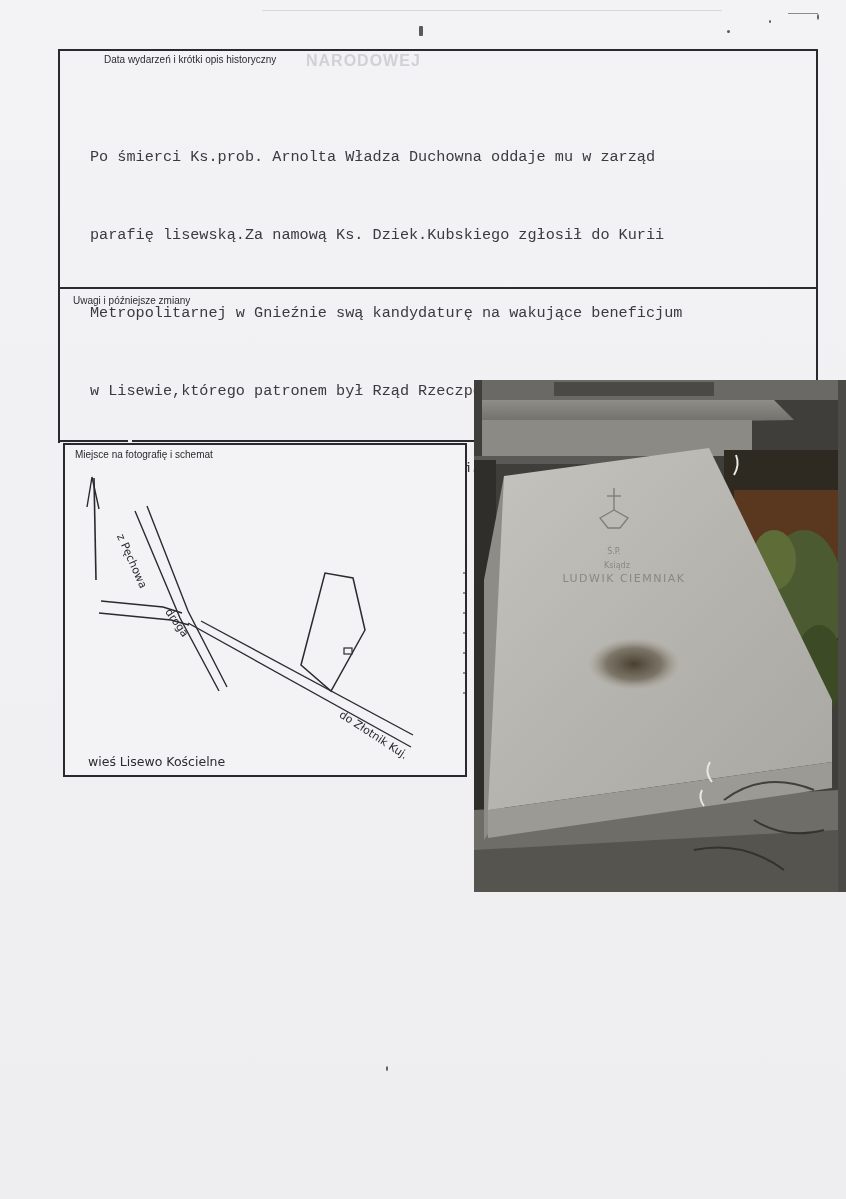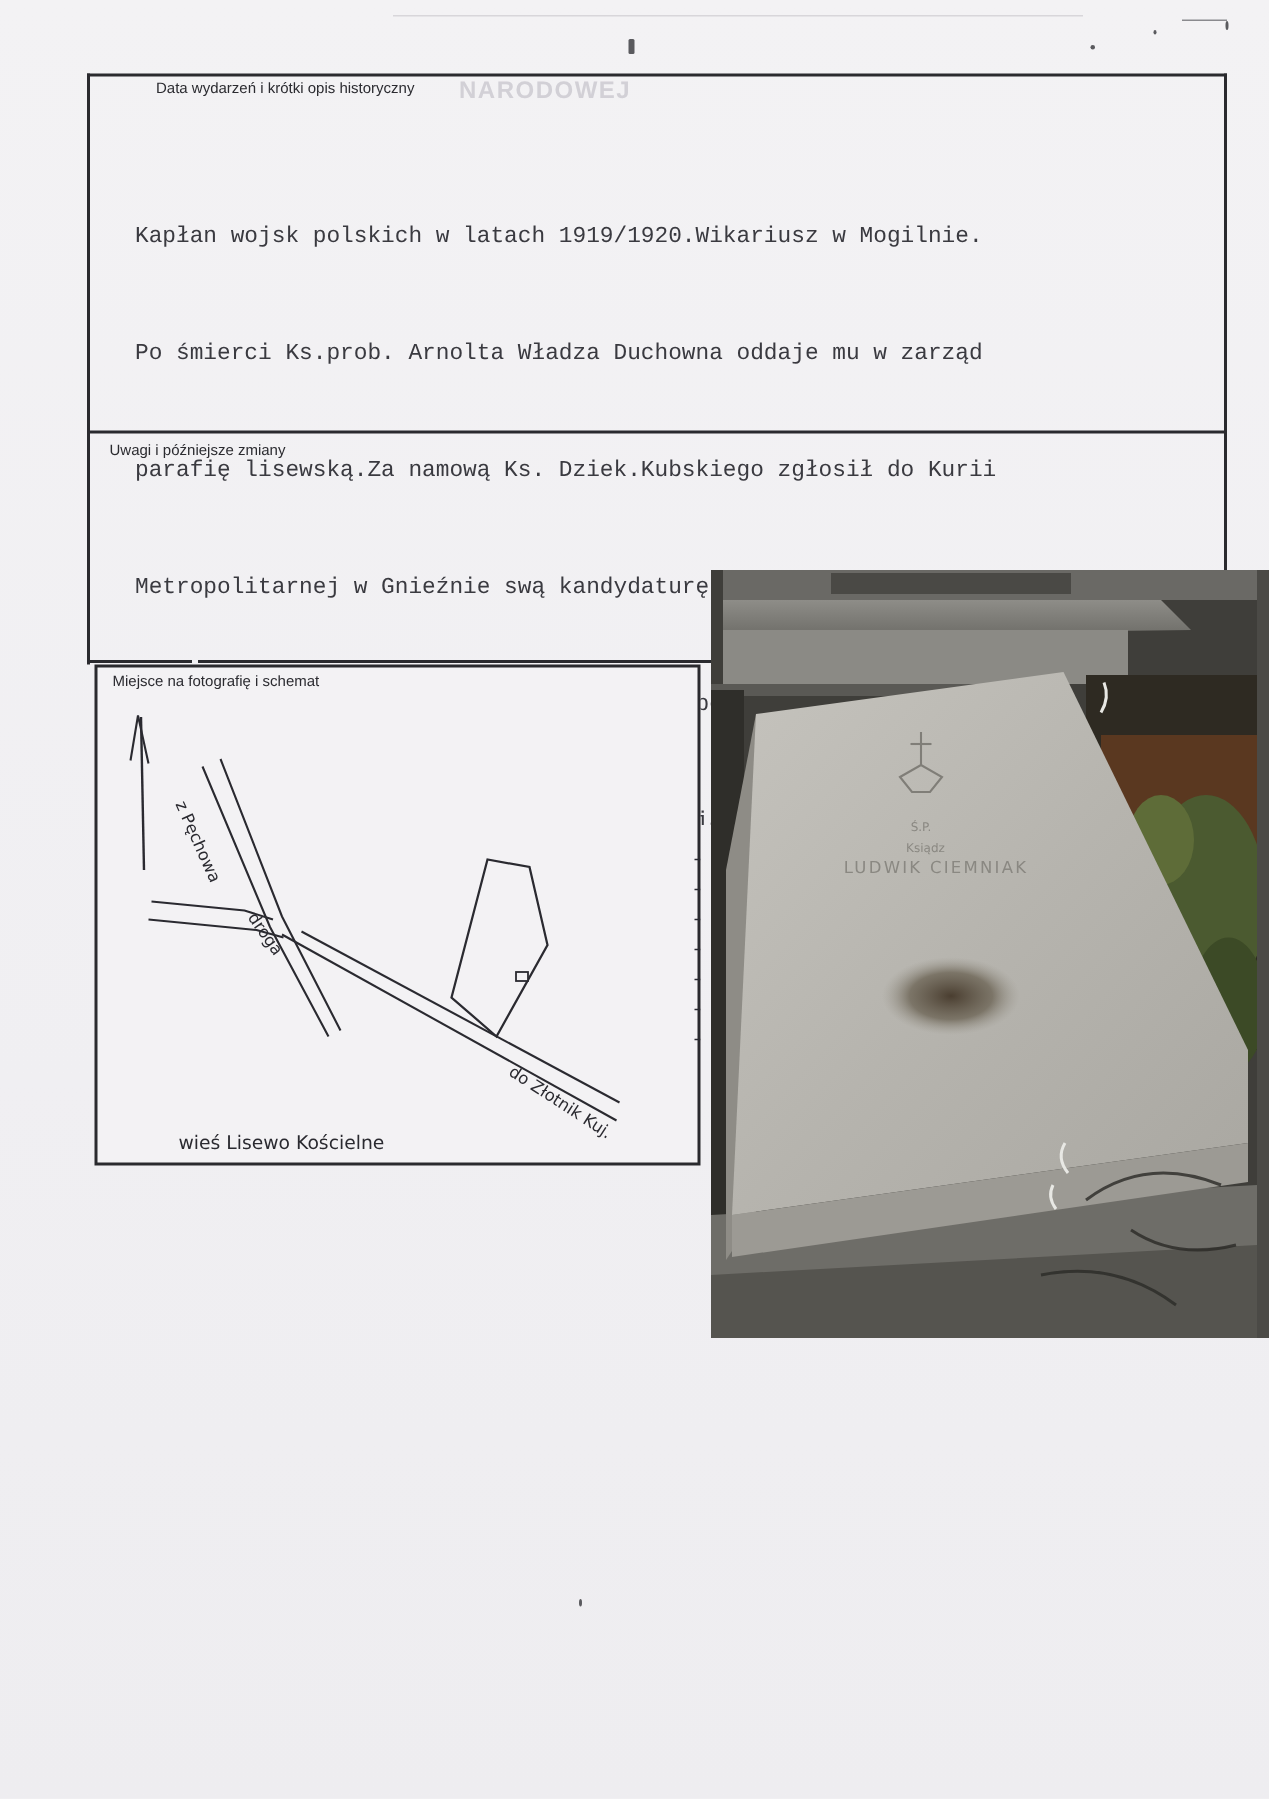--- a/index.html
+++ b/index.html
@@ -117,21 +117,20 @@
   <div class="speck" style="left:817px;top:14px;width:2px;height:6px;"></div>
   <div class="speck" style="left:386px;top:1066px;width:2px;height:5px;"></div>
 
   <div class="frame-outer"></div>
 
   <span class="ghost-title">NARODOWEJ</span>
 
   <span class="sec-label" style="left:72px;top:54px;padding-left:32px;">Data wydarzeń i krótki opis historyczny</span>
 
   <div class="typed">
-    <div>Kapłan wojsk polskich w latach 1919/1920.Wikariusz w Mogilnie.</div>
     <div>Po śmierci Ks.prob. Arnolta Władza Duchowna oddaje mu w zarząd</div>
     <div>parafię lisewską.Za namową Ks. Dziek.Kubskiego zgłosił do Kurii</div>
     <div>Metropolitarnej w Gnieźnie swą kandydaturę na wakujące beneficjum</div>
     <div>w Lisewie,którego patronem był Rząd Rzeczpospolitej Polskiej.</div>
     <div style="height:16px;overflow:hidden;">7 października 1930 roku Ks. Ludwik Ciemniak objął parafię w c.d zał.1</div>
   </div>
 
   <div class="divider" style="left:58px;top:287px;width:760px;height:2px;"></div>
   <span class="sec-label" style="left:73px;top:295px;">Uwagi i późniejsze zmiany</span>
 
@@ -167,21 +166,21 @@
       <line x1="400" y1="190" x2="404" y2="190"></line>
       <line x1="400" y1="210" x2="404" y2="210"></line>
       <line x1="400" y1="230" x2="404" y2="230"></line>
       <line x1="400" y1="250" x2="404" y2="250"></line>
     </g>
   </svg>
 
   <span class="hand" style="left:126px;top:532px;transform:rotate(66deg);transform-origin:left top;font-size:11px;">z Pęchowa</span>
   <span class="hand" style="left:173px;top:606px;transform:rotate(55deg);transform-origin:left top;font-size:11px;">droga</span>
   <span class="hand" style="left:344px;top:708px;transform:rotate(33deg);transform-origin:left top;font-size:11px;">do Złotnik Kuj.</span>
-  <span class="hand" style="left:88px;top:754px;font-size:12.5px;margin-left:31px;">wieś Lisewo Kościelne</span>
+  <span class="hand" style="left:88px;top:754px;font-size:12.5px;">wieś Lisewo Kościelne</span>
 
   <div class="photo">
     <svg width="364" height="512" viewBox="0 0 364 512">
       <defs>
         <linearGradient id="stone" x1="0" y1="0" x2="1" y2="1">
           <stop offset="0" stop-color="#c5c3bd"></stop>
           <stop offset="0.5" stop-color="#b6b4ae"></stop>
           <stop offset="1" stop-color="#a9a7a1"></stop>
         </linearGradient>
         <linearGradient id="topstone" x1="0" y1="0" x2="0" y2="1">

